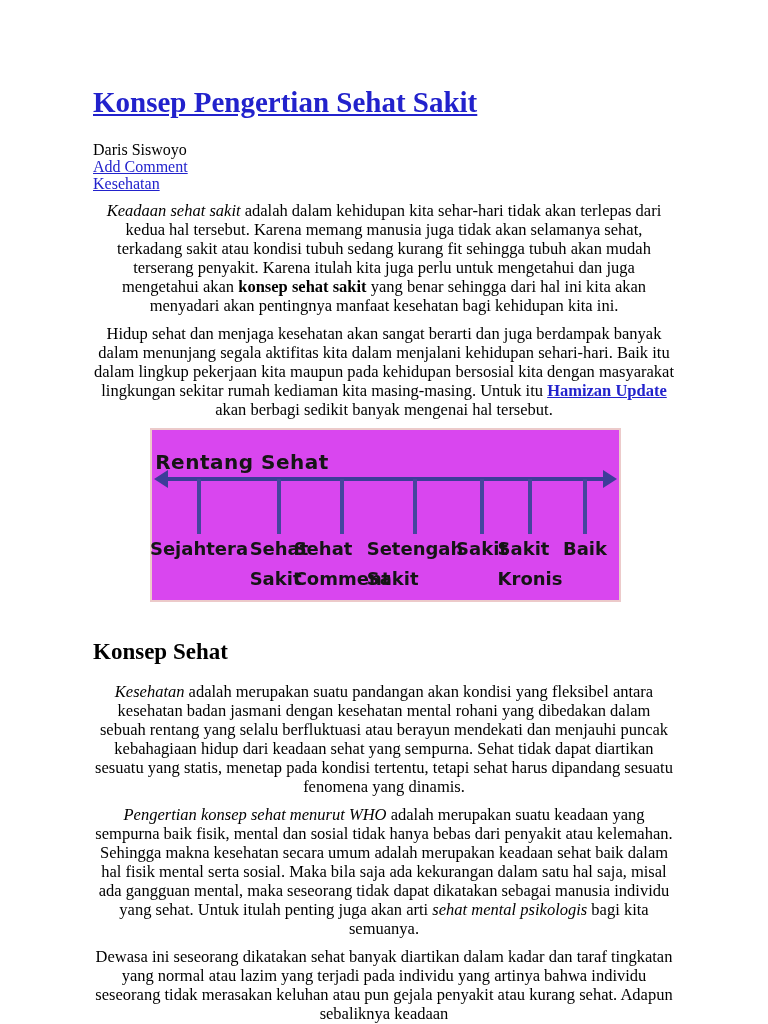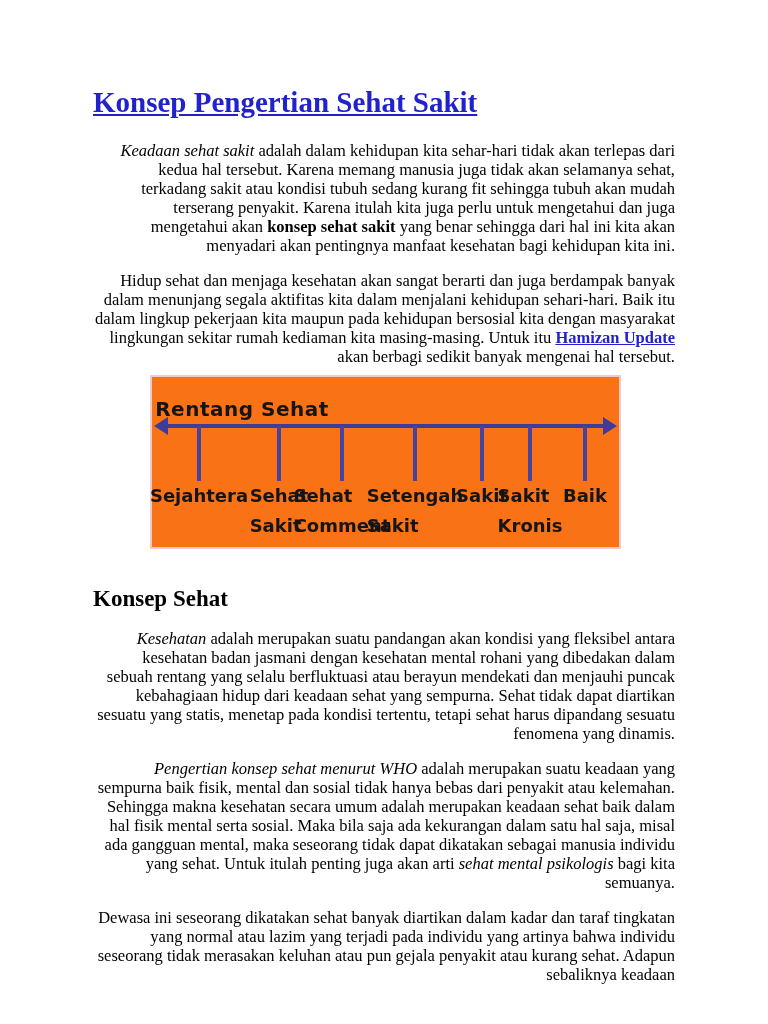--- a/index.html
+++ b/index.html
@@ -15,33 +15,33 @@
     font-size:29px; font-weight:bold; line-height:32px;
     margin:0 0 23px 0;
   }
   .title a { color:#2222cc; text-decoration:underline; cursor:pointer; }
   .meta { font-size:16px; line-height:17px; margin-bottom:2px; }
   .meta .author { color:#000000; }
   .meta a { display:block; color:#2222cc; text-decoration:underline; cursor:pointer; width:max-content; }
   p.body {
     font-size:16.5px; line-height:19px;
     width:582px;
-    margin:16px 0 9px 0;
-    text-align:right;
+    margin:9px 0 9px 0;
+    text-align:center;
   }
   .italic { font-style:italic; }
   .bold { font-weight:bold; }
   .inline-link { color:#2222cc; font-weight:bold; text-decoration:underline; cursor:pointer; }
 
   
   .diagram {
     position:relative;
     width:471px; height:174px;
     margin:5px 0 0 57px;
-    background:#f97316;
+    background:#d946ef;
     border:2px solid #eccaca;
     font-family:"DejaVu Sans", sans-serif;
     color:#151515;
   }
   .range-label {
     position:absolute; top:20px;
     width:180px; text-align:center;
     font-size:20px; font-weight:bold;
     letter-spacing:0.5px;
   }
@@ -73,20 +73,25 @@
     color:#000000;
   }
 </style>
 </head>
 <body>
 
 <div class="page">
 
   <h1 class="title"><a>Konsep Pengertian Sehat Sakit</a></h1>
 
+  <div class="meta">
+    <div class="author">Daris Siswoyo</div>
+    <a>Add Comment</a>
+    <a>Kesehatan</a>
+  </div>
 
   <p class="body"><span class="italic">Keadaan sehat sakit</span><span> adalah dalam kehidupan kita sehar-hari tidak akan terlepas dari kedua hal tersebut. Karena memang manusia juga tidak akan selamanya sehat, terkadang sakit atau kondisi tubuh sedang kurang fit sehingga tubuh akan mudah terserang penyakit. Karena itulah kita juga perlu untuk mengetahui dan juga mengetahui akan </span><span class="bold">konsep sehat sakit</span><span> yang benar sehingga dari hal ini kita akan menyadari akan pentingnya manfaat kesehatan bagi kehidupan kita ini.</span></p>
 
   <p class="body"><span>Hidup sehat dan menjaga kesehatan akan sangat berarti dan juga berdampak banyak dalam menunjang segala aktifitas kita dalam menjalani kehidupan sehari-hari. Baik itu dalam lingkup pekerjaan kita maupun pada kehidupan bersosial kita dengan masyarakat lingkungan sekitar rumah kediaman kita masing-masing. Untuk itu </span><a class="inline-link">Hamizan Update</a><span> akan berbagi sedikit banyak mengenai hal tersebut.</span></p>
 
   <div class="diagram">
     <div class="range-label range-left">Rentang Sehat</div>
 
     <div class="spectrum-arrow"></div>
     <div class="arrowhead left"></div>

